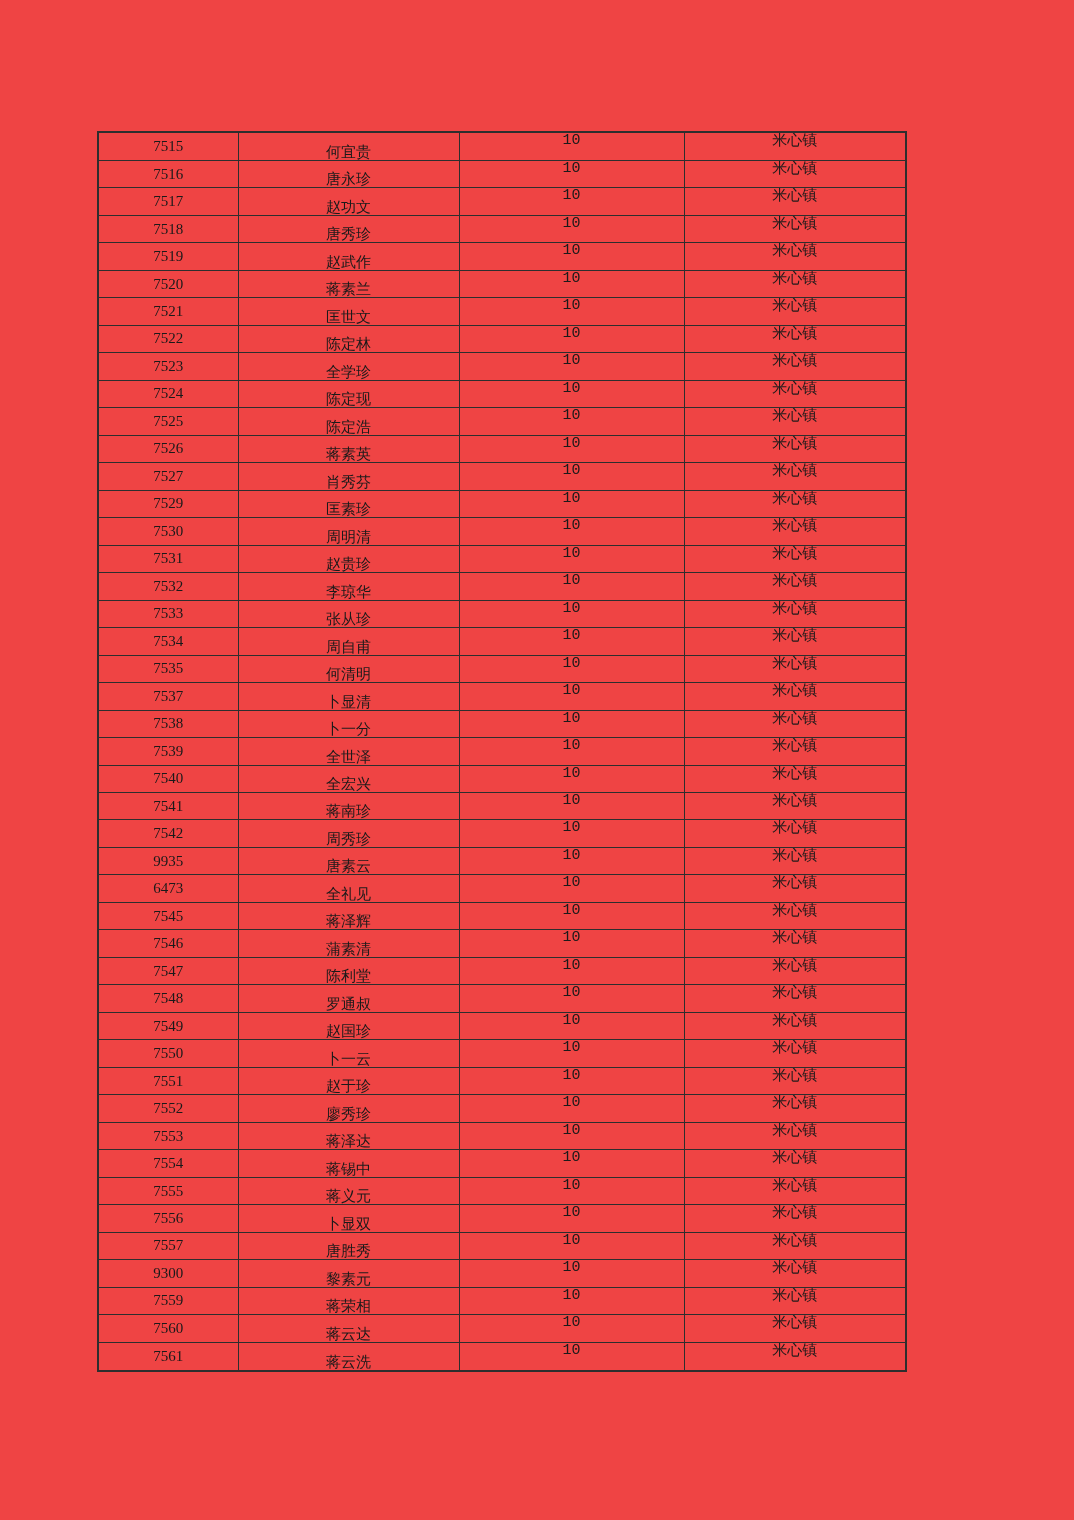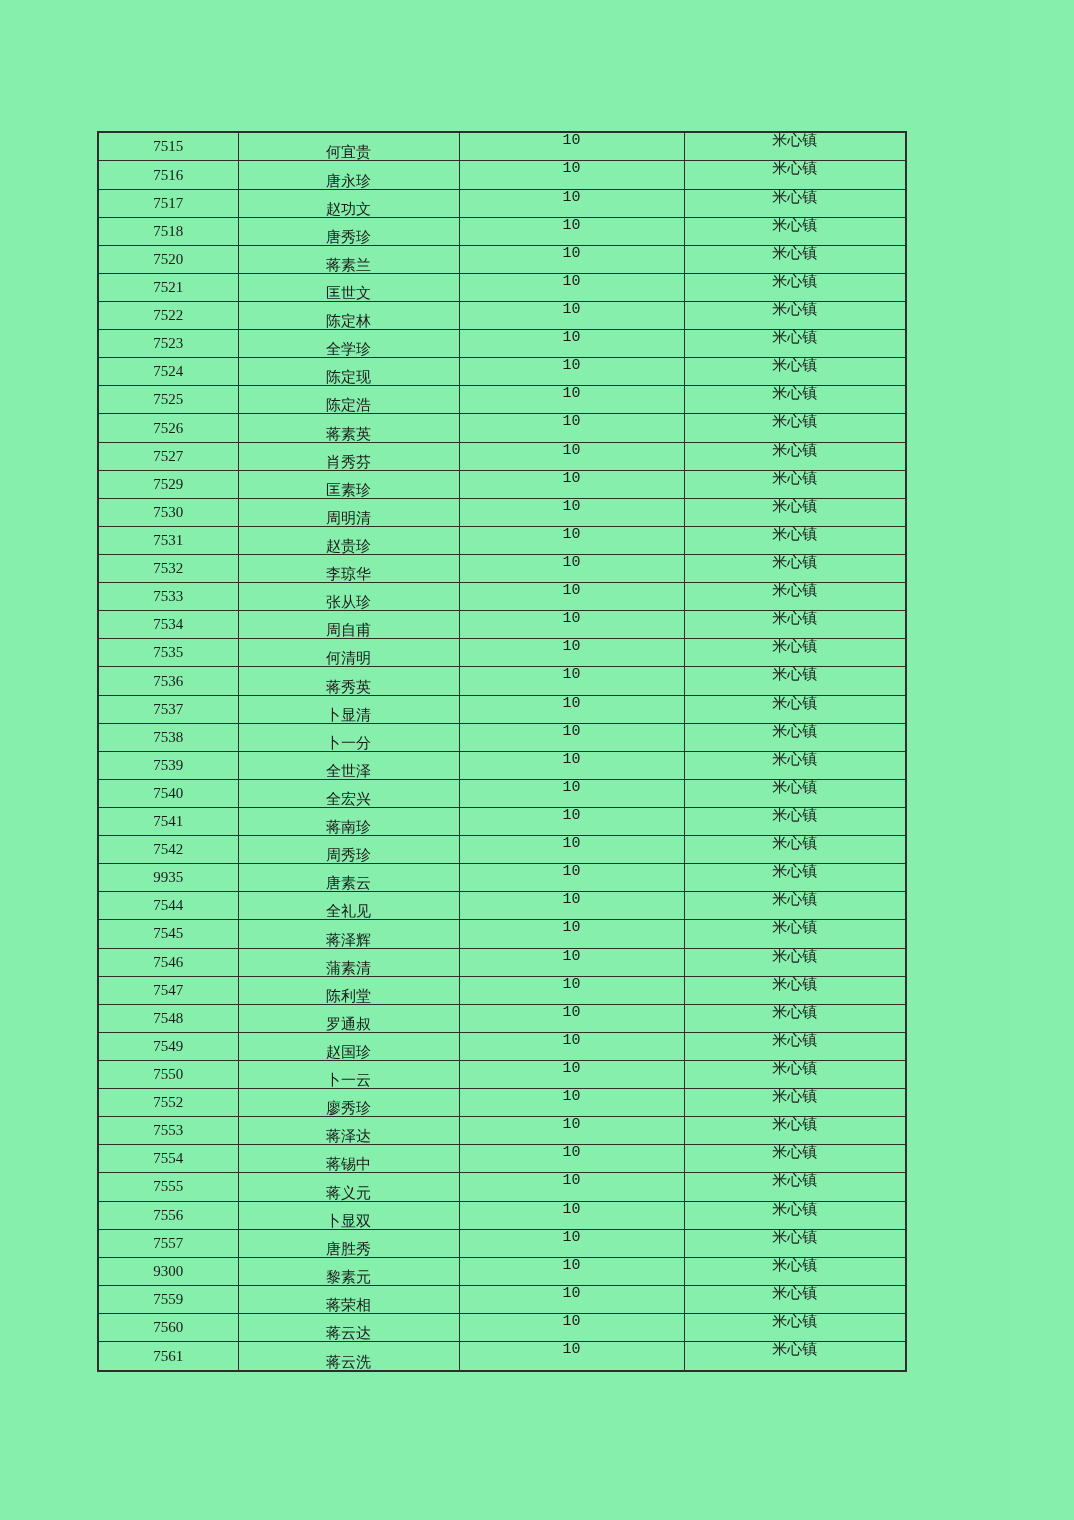--- a/index.html
+++ b/index.html
@@ -12,21 +12,21 @@
     height: 1520px;
     position: relative;
     font-family: "Liberation Serif", "DejaVu Serif", serif;
     color: #1a1a1a;
   }
   .page {
     position: absolute;
     left: 0; top: 0;
     width: 1074px;
     height: 1520px;
-    background: #86efac;
+    background: #ef4444;
     overflow: hidden;
   }
   table.grid {
     position: absolute;
     left: 97px;
     top: 131px;
     width: 808px;
     height: 1241px;
     border-collapse: collapse;
     table-layout: fixed;
@@ -83,20 +83,26 @@
           <td class="cell-value">10</td>
           <td class="cell-town">米心镇</td>
         </tr>
         <tr>
           <td class="cell-id">7518</td>
           <td class="cell-name">唐秀珍</td>
           <td class="cell-value">10</td>
           <td class="cell-town">米心镇</td>
         </tr>
         <tr>
+          <td class="cell-id">7519</td>
+          <td class="cell-name">赵武作</td>
+          <td class="cell-value">10</td>
+          <td class="cell-town">米心镇</td>
+        </tr>
+        <tr>
           <td class="cell-id">7520</td>
           <td class="cell-name">蒋素兰</td>
           <td class="cell-value">10</td>
           <td class="cell-town">米心镇</td>
         </tr>
         <tr>
           <td class="cell-id">7521</td>
           <td class="cell-name">匡世文</td>
           <td class="cell-value">10</td>
           <td class="cell-town">米心镇</td>
@@ -173,26 +179,20 @@
           <td class="cell-value">10</td>
           <td class="cell-town">米心镇</td>
         </tr>
         <tr>
           <td class="cell-id">7535</td>
           <td class="cell-name">何清明</td>
           <td class="cell-value">10</td>
           <td class="cell-town">米心镇</td>
         </tr>
         <tr>
-          <td class="cell-id">7536</td>
-          <td class="cell-name">蒋秀英</td>
-          <td class="cell-value">10</td>
-          <td class="cell-town">米心镇</td>
-        </tr>
-        <tr>
           <td class="cell-id">7537</td>
           <td class="cell-name">卜显清</td>
           <td class="cell-value">10</td>
           <td class="cell-town">米心镇</td>
         </tr>
         <tr>
           <td class="cell-id">7538</td>
           <td class="cell-name">卜一分</td>
           <td class="cell-value">10</td>
           <td class="cell-town">米心镇</td>
@@ -221,21 +221,21 @@
           <td class="cell-value">10</td>
           <td class="cell-town">米心镇</td>
         </tr>
         <tr>
           <td class="cell-id">9935</td>
           <td class="cell-name">唐素云</td>
           <td class="cell-value">10</td>
           <td class="cell-town">米心镇</td>
         </tr>
         <tr>
-          <td class="cell-id">7544</td>
+          <td class="cell-id">6473</td>
           <td class="cell-name">全礼见</td>
           <td class="cell-value">10</td>
           <td class="cell-town">米心镇</td>
         </tr>
         <tr>
           <td class="cell-id">7545</td>
           <td class="cell-name">蒋泽辉</td>
           <td class="cell-value">10</td>
           <td class="cell-town">米心镇</td>
         </tr>
@@ -259,20 +259,26 @@
         </tr>
         <tr>
           <td class="cell-id">7549</td>
           <td class="cell-name">赵国珍</td>
           <td class="cell-value">10</td>
           <td class="cell-town">米心镇</td>
         </tr>
         <tr>
           <td class="cell-id">7550</td>
           <td class="cell-name">卜一云</td>
+          <td class="cell-value">10</td>
+          <td class="cell-town">米心镇</td>
+        </tr>
+        <tr>
+          <td class="cell-id">7551</td>
+          <td class="cell-name">赵于珍</td>
           <td class="cell-value">10</td>
           <td class="cell-town">米心镇</td>
         </tr>
         <tr>
           <td class="cell-id">7552</td>
           <td class="cell-name">廖秀珍</td>
           <td class="cell-value">10</td>
           <td class="cell-town">米心镇</td>
         </tr>
         <tr>

